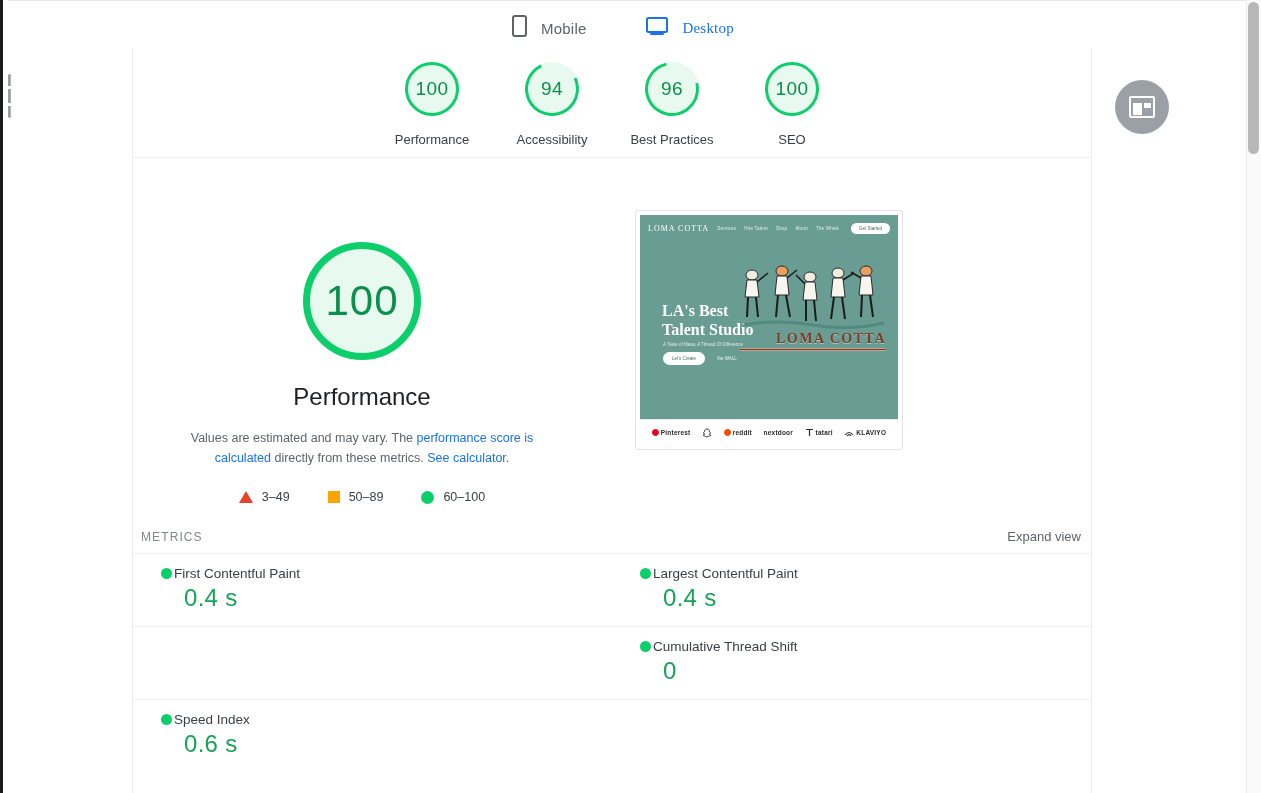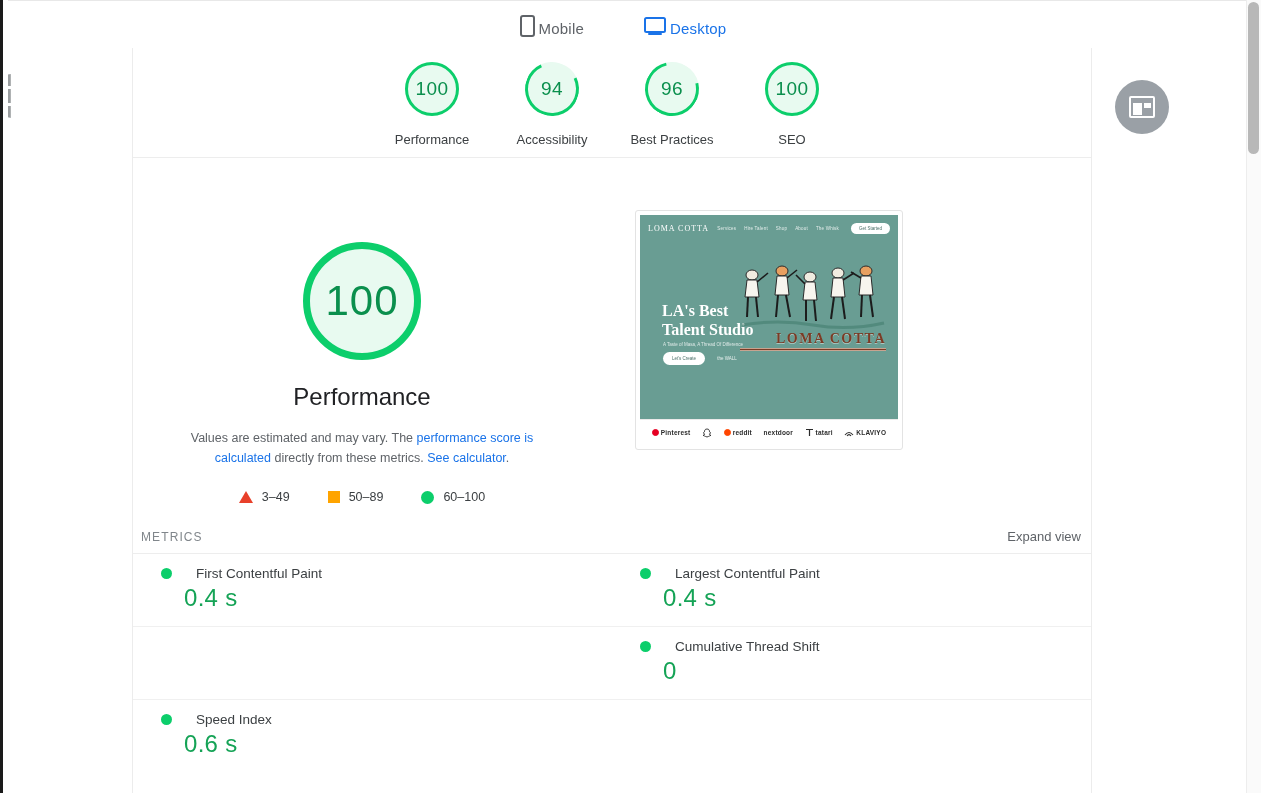--- a/index.html
+++ b/index.html
@@ -52,30 +52,30 @@
   }
 
   
   .tabbar {
     position: absolute; left: 0; top: 4px;
     width: 1246px; height: 48px;
     display: flex; align-items: center; justify-content: center;
     gap: 52px;
   }
   .tab {
-    display: flex; align-items: center; gap: 4px;
+    display: flex; align-items: center; gap: 14px;
     height: 46px; padding: 0 4px;
     position: relative;
     cursor: pointer;
   }
   .tab-label {
     font-size: 15px; letter-spacing: .2px;
     color: #5f6368;
   }
-  .tab.active .tab-label { color: #1a73e8; }
+  .tab.active .tab-label { color: #1a73e8; font-family: Liberation Serif, serif; }
   .tab-underline {
     position: absolute; left: 0; right: 0; bottom: -1px;
     height: 3px; background: #1a73e8; border-radius: 2px;
   }
   .ico { display: block; }
 
   
   .card {
     position: absolute; left: 132px; top: 48px;
     width: 960px; height: 745px;
@@ -307,21 +307,21 @@
   .metrics-grid {
     display: grid;
     grid-template-columns: 1fr 1fr;
   }
   .metric {
     height: 73px;
     padding: 12px 0 0 28px;
     border-bottom: 1px solid #f0f0f0;
   }
   .metric.nb { border-bottom: none; }
-  .metric-head { display: flex; align-items: center; gap: 24px; }
+  .metric-head { display: flex; align-items: center; gap: 2px; }
   .metric-dot {
     width: 11px; height: 11px; border-radius: 50%; background: #0cce6b;
     flex: 0 0 auto;
   }
   .metric-name { font-size: 13.5px; color: #3c4043; }
   .metric-value {
     margin-top: 3px; margin-left: 23px;
     font-size: 24px; color: #15a356; letter-spacing: .3px;
   }
 </style>

